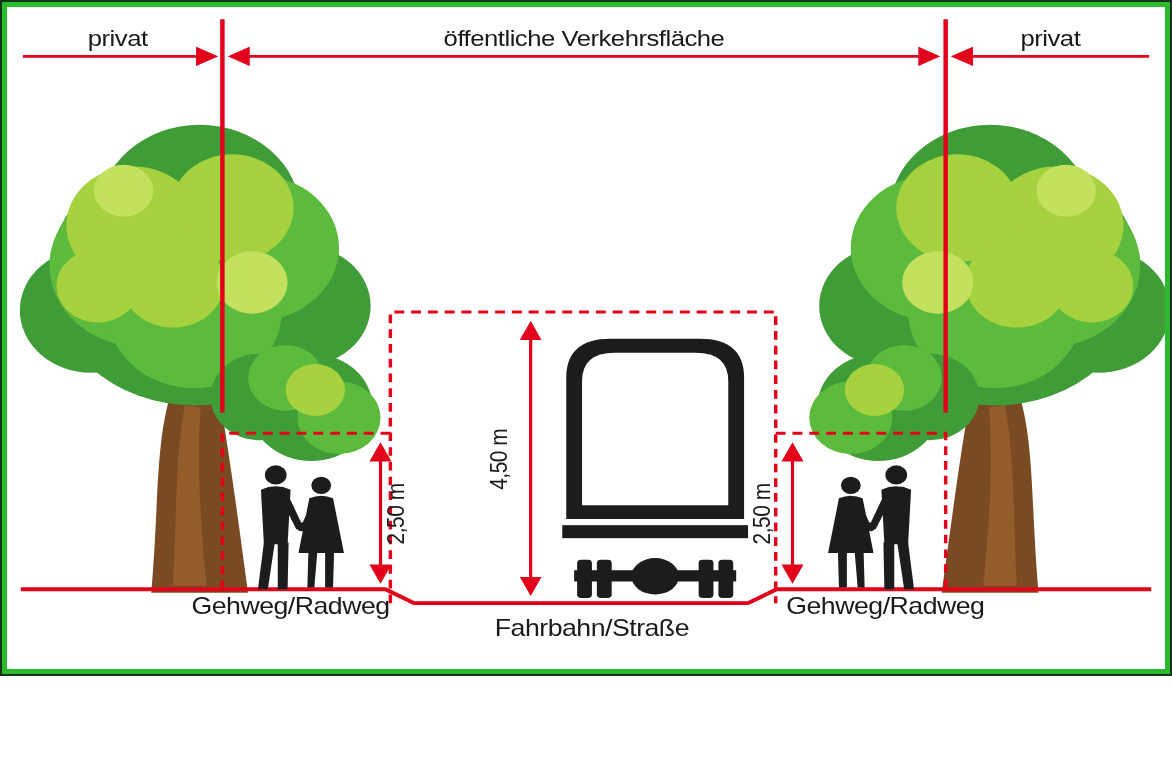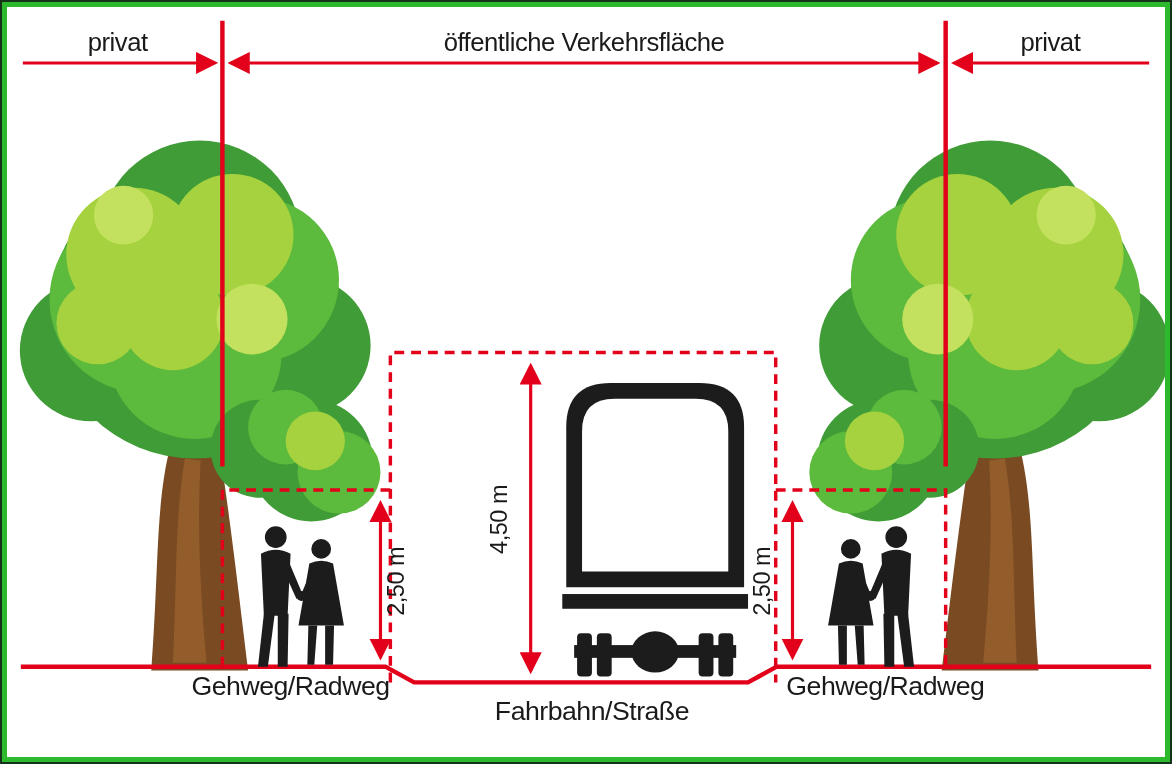--- a/index.html
+++ b/index.html
@@ -1,18 +1,18 @@
 <!DOCTYPE html>
 <html><head>
 <meta charset="utf-8">
 <style>
   html,body{margin:0;padding:0;background:#ffffff;}
   .frame{
     position:relative;
-    width:1172px;height:764px;
+    width:1172px;height:676px;
     box-sizing:border-box;
     border:2px solid #16321a;
     background:#ffffff;
   }
   .frame-inner{
     position:absolute;inset:0;
     box-sizing:border-box;
     border:5px solid #2db92d;
     background:#ffffff;
   }

